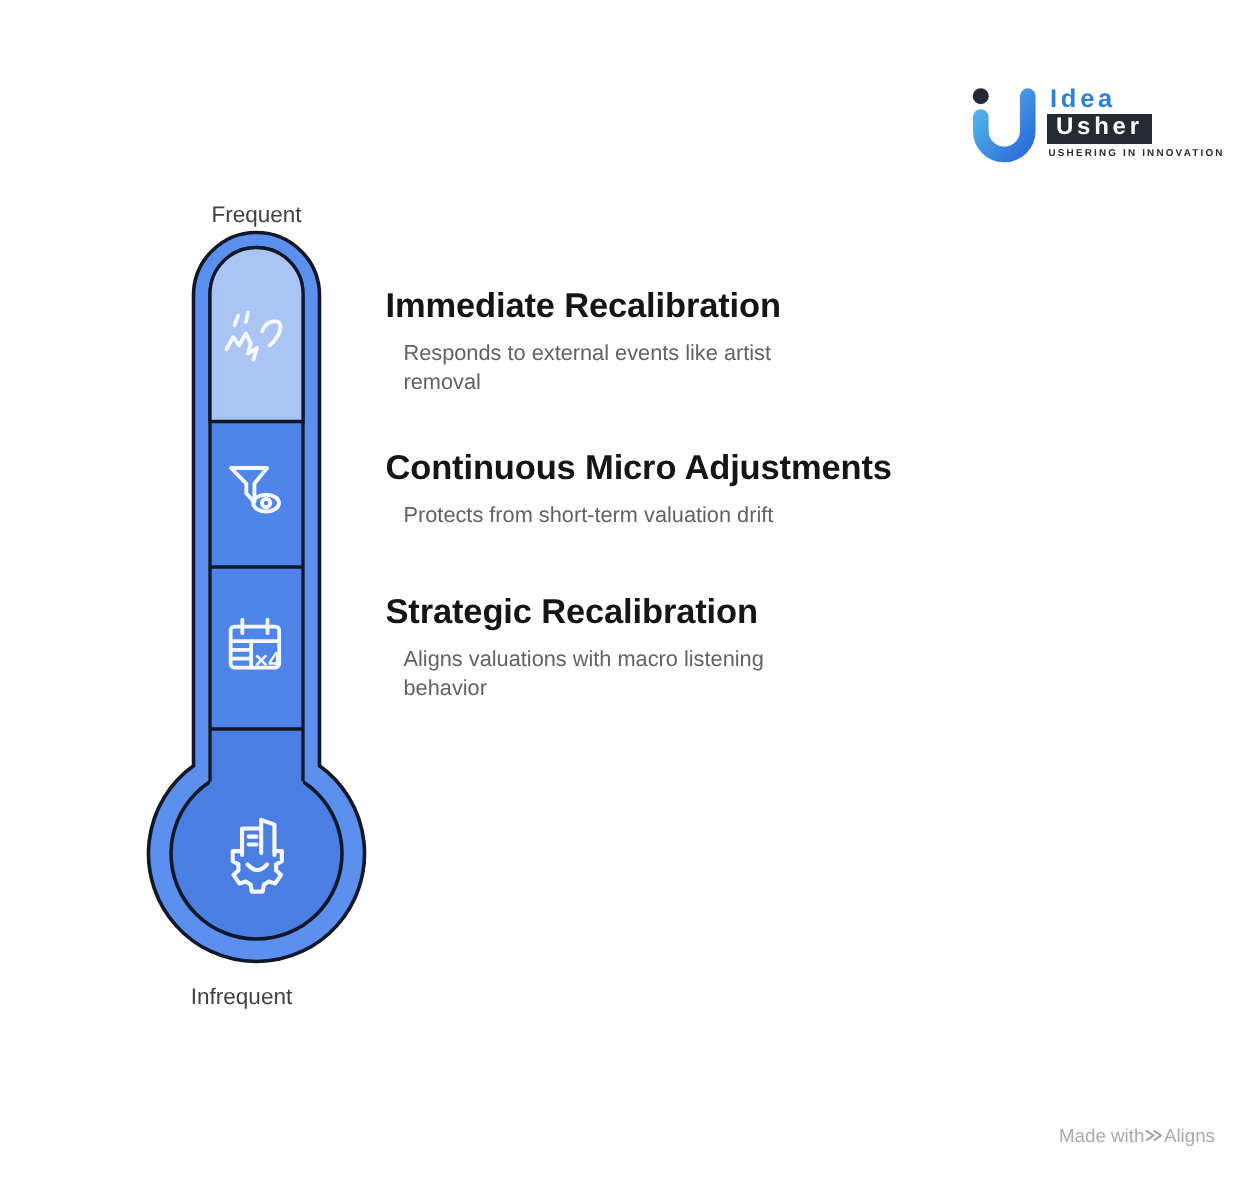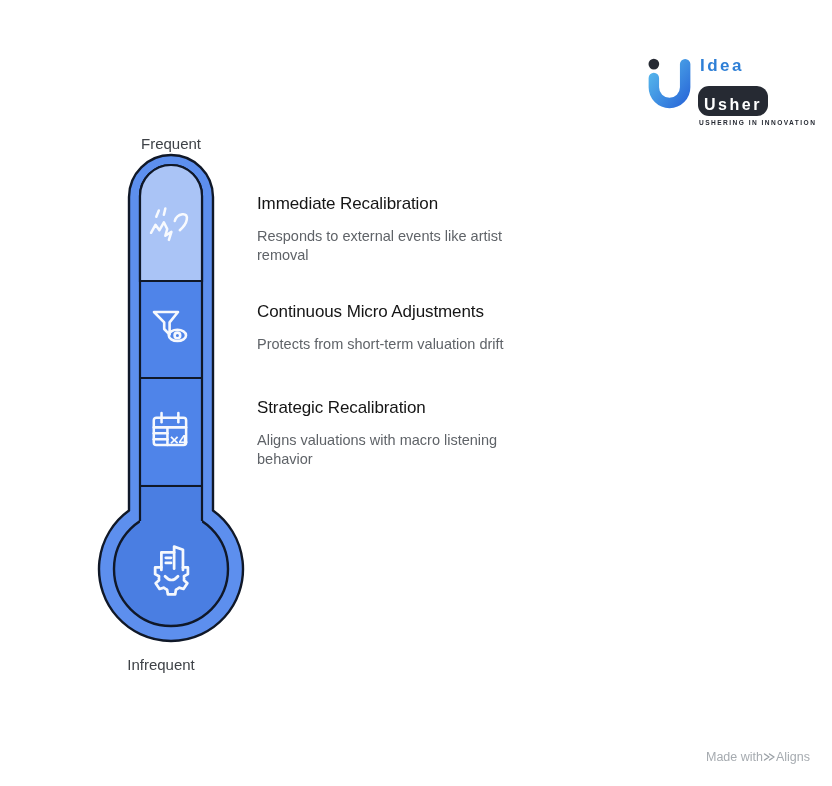--- a/index.html
+++ b/index.html
@@ -8,39 +8,39 @@
     font-family:"Liberation Sans",sans-serif;overflow:hidden;
   }
   .scale-label{
     position:absolute;text-align:center;font-size:15px;color:#3e4247;
   }
   #label-top{left:111px;top:135px;width:120px;}
   #label-bottom{left:101px;top:656px;width:120px;}
   #thermo-svg{position:absolute;left:91px;top:148px;}
   .item{position:absolute;left:257px;}
   .item h2{
-    margin:0 0 13px 0;font-size:17px;line-height:21px;font-weight:400;
+    margin:0 0 13px 0;font-size:23px;line-height:21px;font-weight:700;
     color:#151515;letter-spacing:-0.1px;
   }
   .item p{
-    margin:0;font-size:14.5px;line-height:18.5px;color:#5f6368;font-weight:400;
+    margin:12px;font-size:14.5px;line-height:18.5px;color:#5f6368;font-weight:400;
   }
   #item-0{top:193px;} #item-0 p{width:275px;}
   #item-1{top:301px;} #item-1 p{width:340px;}
   #item-2{top:397px;} #item-2 p{width:275px;}
   #item-3{top:505px;} #item-3 p{width:255px;}
   #logo{position:absolute;left:646px;top:56px;display:flex;align-items:flex-start;gap:5px;}
   #logo-text{display:flex;flex-direction:column;align-items:flex-start;}
   #logo-line1{
     color:#2e7fd6;font-size:17px;font-weight:700;letter-spacing:2.5px;line-height:20px;
     padding-left:2px;
   }
   #logo-line2{
     background:#262a33;color:#ffffff;font-size:16px;font-weight:700;
-    letter-spacing:2.5px;padding:10px 6px 3px 6px;line-height:17px;margin-top:10px;border-radius:11px;
+    letter-spacing:2.5px;padding:0 6px 3px 6px;line-height:17px;margin-top:0;
   }
   #logo-tagline{
     font-size:6.6px;font-weight:700;letter-spacing:1.45px;color:#262a33;
     margin-top:3px;padding-left:1px;white-space:nowrap;
   }
   #footer{
     position:absolute;right:22px;top:750px;display:flex;gap:0;
     font-size:12.5px;color:#a6abb0;
   }
 </style>

